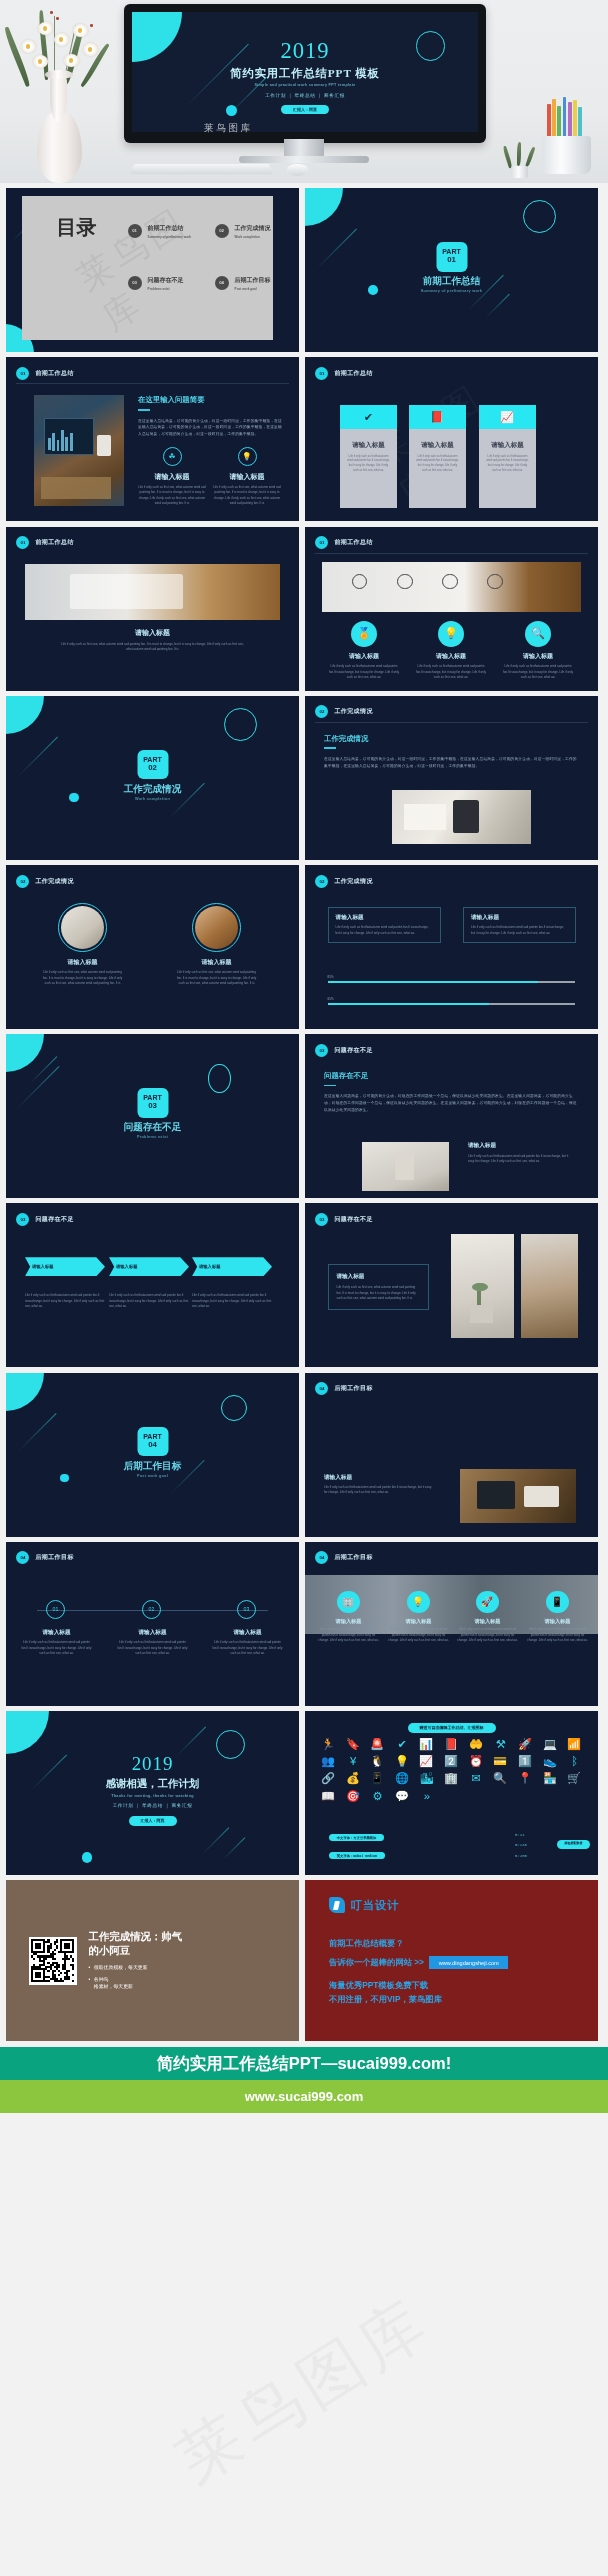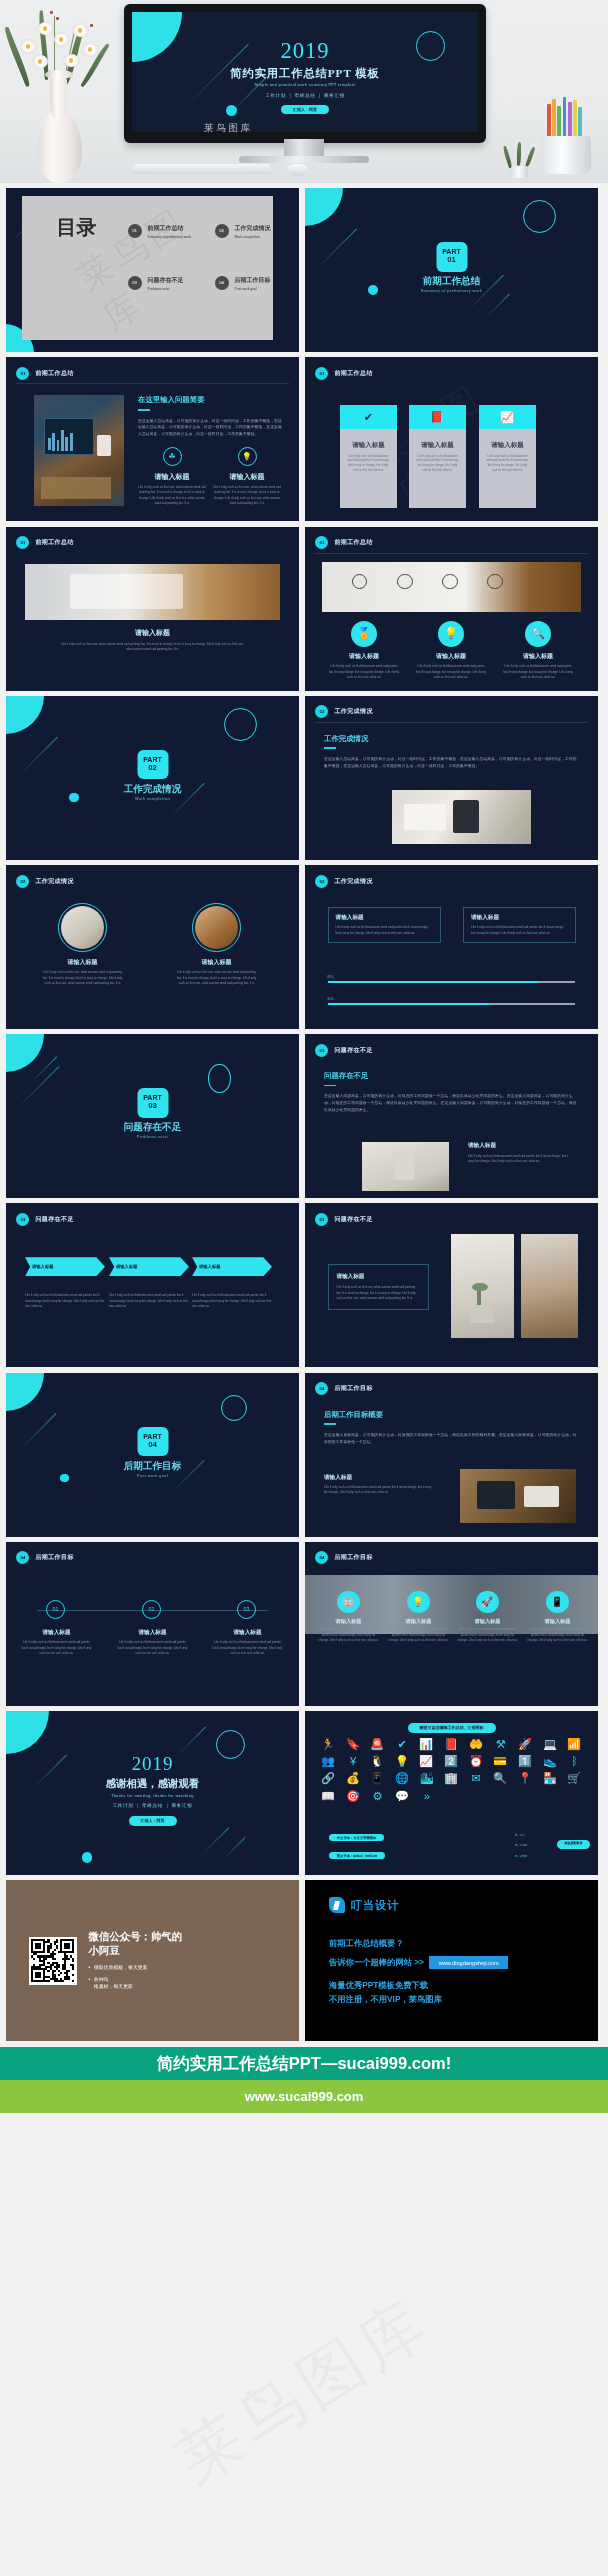--- a/index.html
+++ b/index.html
@@ -205,21 +205,21 @@
   .promo-left {
     width:293px; height:161px; background:#7a6453; display:flex; align-items:center; gap:12px; padding:0 0 0 22.6px;
   }
   .qr { width:48px; height:48px; background:#fff; padding:2.6px; }
   .qr-grid { width:100%; height:100%; display:grid; grid-template-columns:repeat(21,1fr); grid-template-rows:repeat(21,1fr); }
   .qr-grid i { background:#000; }
   .promo-left-txt { color:#fff; }
   .promo-h { font-size:10.4px; font-weight:bold; line-height:1.35; max-width:96px; }
   .promo-li { font-size:4.9px; margin-top:5.2px; display:flex; gap:3.5px; line-height:1.5; }
   .promo-li::before { content:"•"; }
-  .promo-right { width:293px; height:161px; background:#000000; position:relative; }
+  .promo-right { width:293px; height:161px; background:#7f1d1d; position:relative; }
   .dd-logo { position:absolute; left:24px; top:17.4px; display:flex; align-items:center; gap:6px; }
   .dd-mark { width:15.6px; height:15.6px; background:#1e9ae0; border-radius:2.6px 7px 2.6px 7px; position:relative; }
   .dd-mark::after{ content:""; position:absolute; left:5.2px; top:3.5px; width:5.2px; height:8.7px; background:#fff; border-radius:0.9px; transform:skewX(-12deg); }
   .dd-name { color:#1e9ae0; font-size:11.3px; font-weight:bold; letter-spacing:0.9px; }
   .dd-q { position:absolute; left:24px; top:58px; color:#2aa3e4; font-size:8.3px; font-weight:bold; }
   .dd-row { position:absolute; left:24px; top:76px; display:flex; align-items:center; gap:5.2px; }
   .dd-row-t { color:#2aa3e4; font-size:8.3px; font-weight:bold; }
   .dd-url { background:#2196e3; color:#fff; font-size:5.6px; padding:3.5px 9.6px; }
   .dd-b1 { position:absolute; left:24px; top:100px; color:#2aa3e4; font-size:8.3px; font-weight:bold; }
   .dd-b2 { position:absolute; left:24px; top:114px; color:#2aa3e4; font-size:8.3px; font-weight:bold; }
@@ -644,25 +644,20 @@
     </div>
     <div class="part-cn">后期工作目标</div>
     <div class="part-en">Post work goal</div>
   </div>
 
   <div class="slide">
     <div class="sl-head">
       <div class="sl-badge">04</div>
       <div class="sl-head-t">后期工作目标</div>
     </div>
-    <div style="position:absolute;left:19px;top:37px;right:19px;">
-      <div class="sec-title">后期工作目标概要</div>
-      <div class="sec-bar"></div>
-      <div class="body-cn" style="margin-top:7px;">在这里输入目标简要，尽可能的简介生动，对后期的工作目标做一个总结，保证以后工作的顺利开展。在这里输入目标简要，尽可能的简介生动，对后期的工作目标做一个总结。</div>
-    </div>
     <div style="position:absolute;left:19px;top:101px;width:110px;">
       <div class="ph-title" style="font-size:5.6px;">请输入标题</div>
       <div class="body-en" style="margin-top:3.5px;">Life if only such as firsthatautumn wind sad paintin fan.It iseaschange, but it easy for change.  Life if only such as first see, what ao.</div>
     </div>
     <div class="photo" style="left:155px;top:96px;width:116px;height:54px;background:linear-gradient(120deg,#9a7a52,#6d5130 55%,#3e2d1a);">
       <div style="position:absolute;left:17.4px;top:12px;width:38px;height:28px;background:#1d232b;border-radius:1.7px;"></div>
       <div style="position:absolute;left:64px;top:17.4px;width:35px;height:21px;background:#e6e2da;border-radius:1.7px;"></div>
     </div>
   </div>
 
@@ -720,21 +715,21 @@
   <div class="slide">
     <div class="c-circle-tl" style="width:43px;height:43px;"></div>
     <div class="c-ring" style="right:54px;top:19px;width:29.5px;height:29.5px;"></div>
     <div class="c-dot" style="left:76px;bottom:12px;width:10.4px;height:10.4px;"></div>
     <div class="c-diag" style="left:26px;top:78px;width:49px;"></div>
     <div class="c-diag" style="left:170px;top:45px;width:42px;"></div>
     <div class="c-diag" style="left:196px;top:143px;width:38px;"></div>
     <div class="c-diag" style="left:217px;top:148px;width:31px;"></div>
     <div style="position:absolute;left:0;right:0;top:42px;text-align:center;">
       <div class="hero-year" style="font-size:19px;">2019</div>
-      <div style="color:#bfeef6;font-size:10.4px;font-weight:bold;margin-top:2.6px;font-family:'Liberation Serif',serif;">感谢相遇，感谢观看</div>
+      <div style="color:#bfeef6;font-size:10.4px;font-weight:bold;margin-top:2.6px;font-family:'Liberation Serif',serif;">感谢相遇，工作计划</div>
       <div class="hero-sub" style="margin-top:2.6px;">Thanks for meeting, thanks for watching</div>
       <div class="hero-tags" style="margin-top:4.3px;">工作计划 ｜ 年终总结 ｜ 商务汇报</div>
       <div class="hero-pill" style="margin-top:7.8px;">汇报人：阿豆</div>
     </div>
   </div>
 
   <div class="slide">
     <div class="icons-pill">赠送可自由编辑工作总结、汇报图标</div>
     <div class="icon-grid" id="icon-grid">
         <span>🏃</span>
@@ -1227,21 +1222,21 @@
           <i></i>
           <i></i>
           <i style="background: transparent;"></i>
           <i style="background: transparent;"></i>
           <i style="background: transparent;"></i>
           <i style="background: transparent;"></i>
           <i></i>
         </div>
       </div>
     <div class="promo-left-txt">
-      <div class="promo-h">微信公众号：帅气的小阿豆</div>
+      <div class="promo-h">工作完成情况：帅气的小阿豆</div>
       <div class="promo-li">
           <span>领取优质模板，每天更新</span>
         </div>
       <div class="promo-li">
           <span style="white-space:pre-line;">各种鸟
 格素材，每天更新</span>
         </div>
     </div>
   </div>
 

